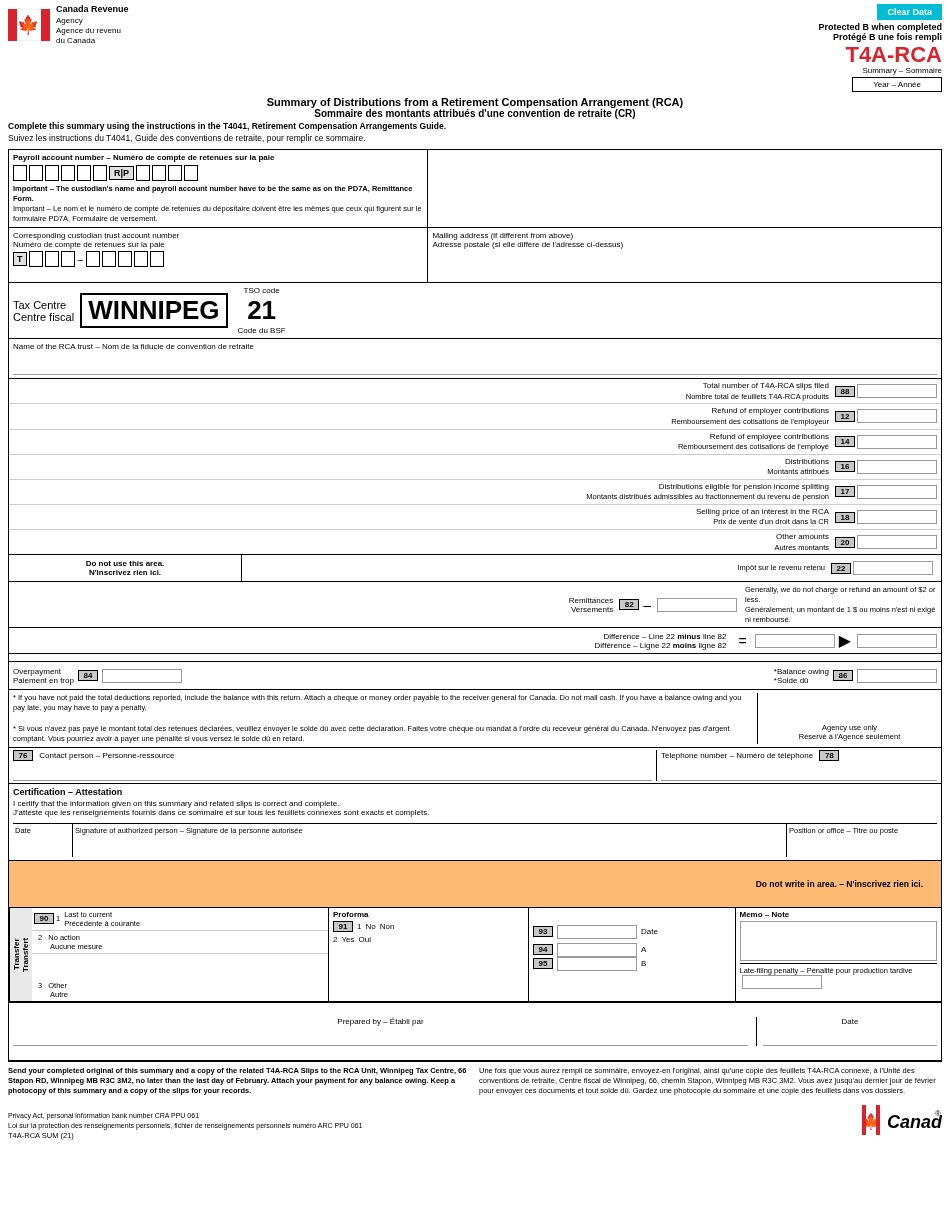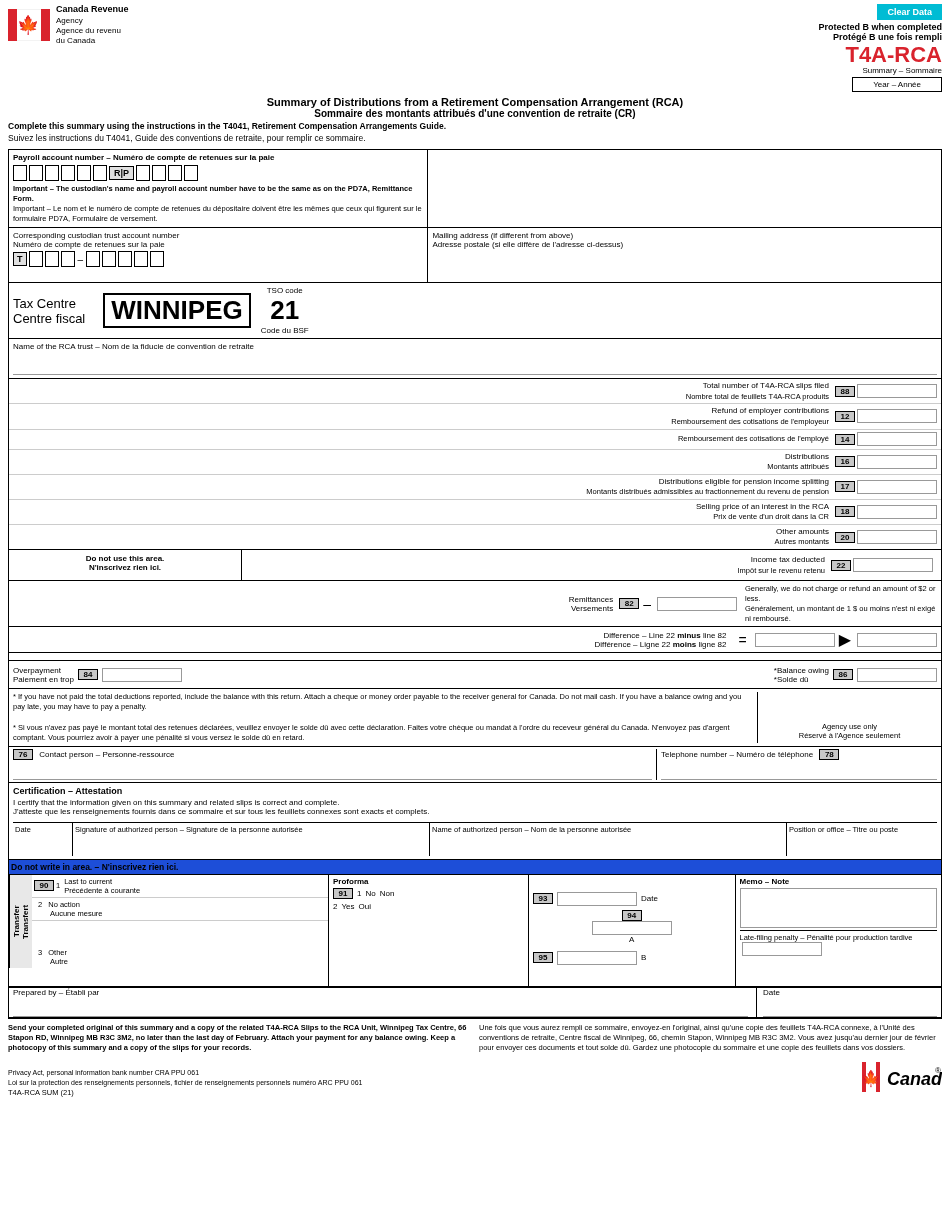--- a/index.html
+++ b/index.html
@@ -231,24 +231,24 @@
       display: flex;
       margin-top: 6px;
       border-top: 1px solid #000;
     }
     .cert-date { width: 60px; border-right: 1px solid #000; padding: 2px; }
     .cert-sig { flex: 1; border-right: 1px solid #000; padding: 2px; }
     .cert-name { flex: 1; border-right: 1px solid #000; padding: 2px; }
     .cert-pos { width: 150px; padding: 2px; }
     
     .do-not-write {
-      text-align: left;
-      background: #1d4ed8;
+      text-align: right;
+      background: #fdba74;
       border-bottom: 1px solid #000;
-      padding: 2px;
+      padding: 18px;
       font-weight: bold;
       font-size: 8.5px;
     }
     
     .proforma-section {
       display: flex;
       border-bottom: 1px solid #000;
     }
     
     .bottom-instructions {
@@ -387,21 +387,21 @@
         <div style="font-size:8px;">
           <span>Mailing address (if different from above)</span><br>
           <span>Adresse postale (si elle diffère de l'adresse ci-dessus)</span>
         </div>
         <div style="min-height:30px;"></div>
       </div>
     </div>
 
     <div class="winnipeg-row">
       <div style="display:flex;align-items:center;flex:1;">
-        <div style="font-size:13px;margin-right:18px;">
+        <div style="font-size:11px;margin-right:6px;">
           <div>Tax Centre</div>
           <div>Centre fiscal</div>
         </div>
         <div class="winnipeg-text">WINNIPEG</div>
         <div class="tso-area" style="margin-left:4px;">
           <div style="font-size:8px;">TSO code</div>
           <div class="tso-num">21</div>
           <div style="font-size:8px;">Code du BSF</div>
         </div>
       </div>
@@ -427,20 +427,21 @@
         <div class="data-label">
           <div>Refund of employer contributions</div>
           <div class="fr">Remboursement des cotisations de l'employeur</div>
         </div>
         <span class="fnum">12</span>
         <div class="inline-field"></div>
       </div>
 
       <div class="data-row">
         <div class="data-label">
+          <div>Refund of employee contributions</div>
           <div class="fr">Remboursement des cotisations de l'employé</div>
         </div>
         <span class="fnum">14</span>
         <div class="inline-field"></div>
       </div>
 
       <div class="data-row">
         <div class="data-label">
           <div>Distributions</div>
           <div class="fr">Montants attribués</div>
@@ -478,21 +479,20 @@
     </div>
 
     <div class="no-use-row">
       <div class="no-use-left">
         <div>Do not use this area.</div>
         <div>N'inscrivez rien ici.</div>
       </div>
       <div class="no-use-right">
         <div class="data-row" style="border-bottom:none;">
           <div class="data-label">
-            <div>Income tax deducted</div>
             <div class="fr">Impôt sur le revenu retenu</div>
           </div>
           <span class="fnum">22</span>
           <div class="inline-field"></div>
         </div>
       </div>
     </div>
 
     <div style="display:flex;align-items:center;border-bottom:1px solid #000;padding:3px 4px;">
       <div style="flex:1;text-align:right;padding-right:6px;font-size:8px;">
@@ -576,24 +576,20 @@
         <div>I certify that the information given on this summary and related slips is correct and complete.</div>
         <div>J'atteste que les renseignements fournis dans ce sommaire et sur tous les feuillets connexes sont exacts et complets.</div>
       </div>
       <div class="cert-sig-row">
         <div class="cert-date">
           <div style="font-size:7.5px;">Date</div>
           <div style="min-height:20px;"></div>
         </div>
         <div class="cert-sig">
           <div style="font-size:7.5px;">Signature of authorized person – Signature de la personne autorisée</div>
-          <div style="min-height:20px;"></div>
-        </div>
-        <div class="cert-name">
-          <div style="font-size:7.5px;">Name of authorized person – Nom de la personne autorisée</div>
           <div style="min-height:20px;"></div>
         </div>
         <div class="cert-pos">
           <div style="font-size:7.5px;">Position or office – Titre ou poste</div>
           <div style="min-height:20px;"></div>
         </div>
       </div>
     </div>
 
     <div class="do-not-write">Do not write in area. – N'inscrivez rien ici.</div>
@@ -652,41 +648,41 @@
           <span>Oui</span>
         </div>
       </div>
 
       <div style="flex:1;padding:17px 4px;font-size:8px;border-right:1px solid #000;">
         <div style="display:flex;align-items:center;margin-bottom:4px;">
           <span class="fnum">93</span>
           <div class="inline-field" style="margin:0 4px;"></div>
           <span>Date</span>
         </div>
-        <div style="display:flex;align-items:center;margin-bottom:7px;flex-direction:column;">
+        <div style="display:flex;align-items:center;margin-bottom:0;">
           <span class="fnum">94</span>
           <div class="inline-field" style="margin:0 4px;"></div>
           <span>A</span>
         </div>
         <div style="display:flex;align-items:center;margin-bottom:4px;">
           <span class="fnum">95</span>
           <div class="inline-field" style="margin:0 4px;"></div>
           <span>B</span>
         </div>
       </div>
 
       <div style="flex:1;padding:2px 4px;font-size:8px;">
         <div style="font-weight:bold;">Memo – Note</div>
         <div style="min-height:40px;border:1px solid #999;margin:2px 0;"></div>
         <div style="border-top:1px solid #000;padding-top:2px;font-size:7.5px;">Late-filing penalty – Pénalité pour production tardive</div>
         <div class="inline-field"></div>
       </div>
     </div>
 
-    <div style="display:flex;border-top:1px solid #000;border-bottom:1px solid #000;padding:0 4px;font-size:8px;">
+    <div style="display:flex;border-top:1px solid #000;border-bottom:1px solid #000;padding:14px 4px;font-size:8px;text-align:center;">
       <div style="flex:1;border-right:1px solid #000;padding-right:8px;">
         <span>Prepared by – Établi par</span>
         <div style="min-height:18px;border-bottom:1px solid #999;margin-top:2px;"></div>
       </div>
       <div style="width:180px;padding-left:6px;">
         <span>Date</span>
         <div style="min-height:18px;border-bottom:1px solid #999;margin-top:2px;"></div>
       </div>
     </div>
 

